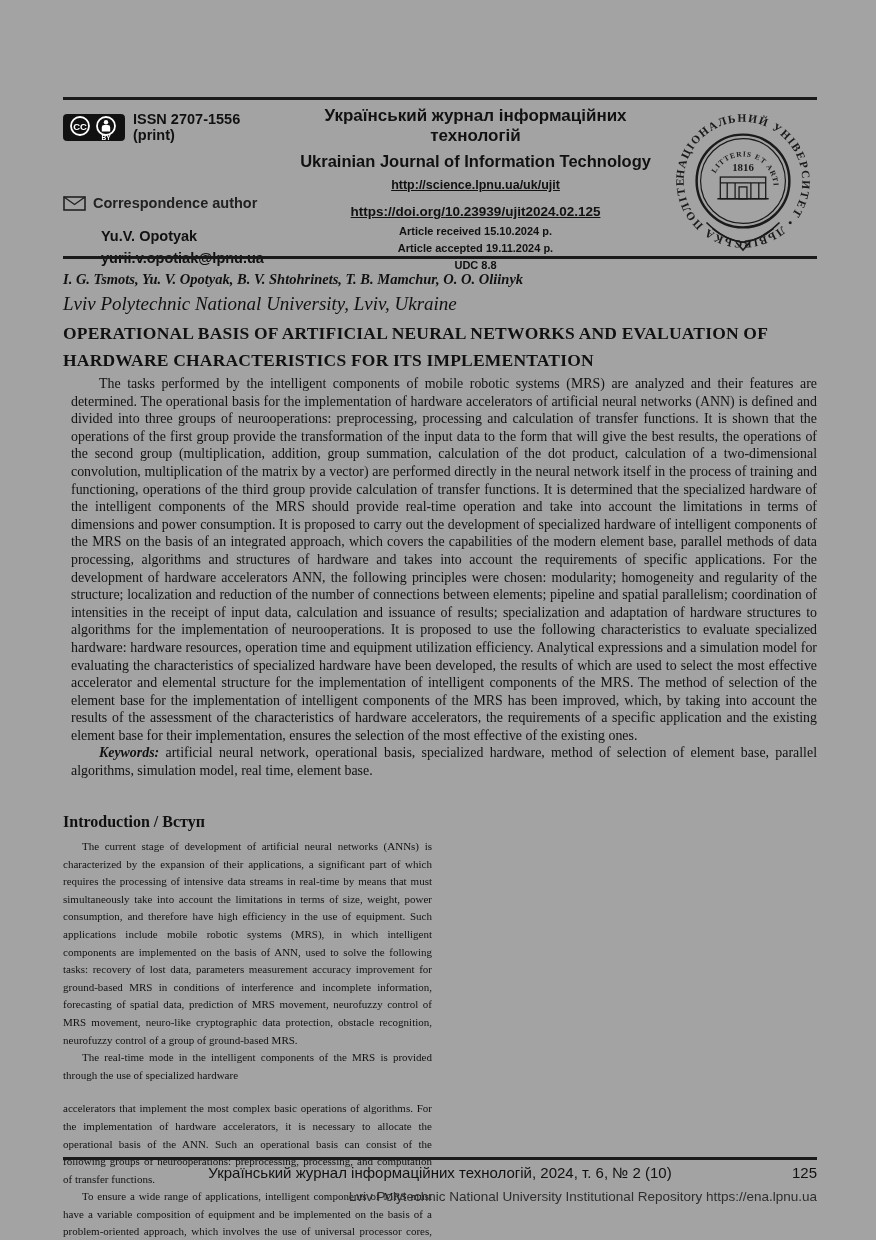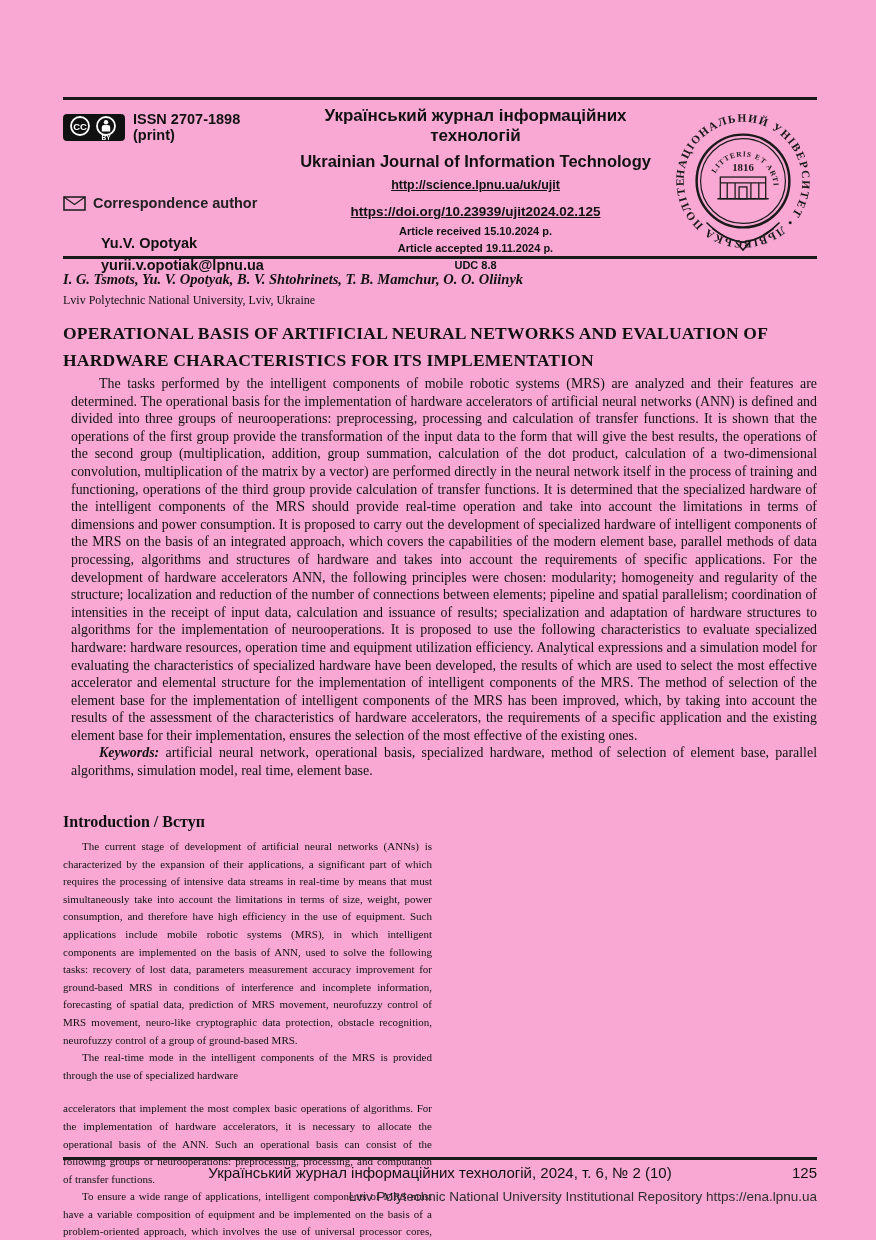--- a/index.html
+++ b/index.html
@@ -1,54 +1,54 @@
 <!DOCTYPE html>
 <html><head>
 <meta charset="utf-8">
 <style>
   * { margin: 0; padding: 0; box-sizing: border-box; }
   html, body { background: #fff; }
   body { font-family: "Liberation Serif", serif; color: #111; }
   .page {
     position: relative;
     width: 876px; height: 1240px;
-    margin: 0 auto; background: #f9a8d4; overflow: hidden;
+    margin: 0 auto; background: #a3a3a3; overflow: hidden;
   }
   .content { position: absolute; left: 63px; width: 754px; top: 0; }
 
   .rule { background: #1a1a1a; height: 3px; width: 100%; }
   .top-rule { position: absolute; top: 97px; }
   .header-rule { position: absolute; top: 256px; }
 
   
   .journal-header {
     position: absolute; top: 106px; width: 100%;
     display: flex; justify-content: space-between;
     font-family: "Liberation Sans", sans-serif;
   }
   .col-left { width: 222px; padding-top: 5px; }
   .issn-row { display: flex; align-items: center; gap: 8px; font-weight: bold; font-size: 14.5px; }
   .correspondence { margin-top: 52px; font-size: 14.5px; }
   .corr-row { display: flex; align-items: center; gap: 7px; font-weight: bold; color: #222; }
-  .corr-name { margin: 24px 0 0 38px; font-weight: bold; }
+  .corr-name { margin: 17px 0 0 38px; font-weight: bold; }
   .corr-email { margin: 6px 0 0 38px; font-weight: bold; }
 
   .col-center { width: 392px; text-align: center; }
   .jt-uk { font-size: 17px; font-weight: bold; }
   .jt-en { font-size: 16.5px; font-weight: bold; margin-top: 6px; }
   .jlink { display: inline-block; font-size: 12.5px; font-weight: bold; color: #111;
            text-decoration: underline; margin-top: 7px; cursor: pointer; }
   .jlink.doi { font-size: 13.5px; margin-top: 11px; }
   .hmeta { font-size: 11px; font-weight: bold; margin-top: 5px; }
 
   .col-right { width: 150px; display: flex; justify-content: center; }
 
   
   .authors { position: absolute; top: 271px; font-weight: bold; font-style: italic; font-size: 14.5px; }
-  .affiliation { position: absolute; top: 293px; font-size: 12px; }
+  .affiliation { position: absolute; top: 293px; font-style: italic; font-size: 19px; }
   .title { position: absolute; top: 320px; width: 720px;
            font-weight: bold; font-size: 17.5px; line-height: 27px; letter-spacing: 0.2px; }
 
   
   .abstract-block { position: absolute; top: 375px; left: 8px; width: 746px; }
   .abstract-block p {
     font-size: 13.9px; line-height: 17.6px; text-align: justify; text-indent: 28px;
   }
   .kw-label { font-weight: bold; font-style: italic; }
 
@@ -85,21 +85,21 @@
             <svg width="62" height="27" viewBox="0 0 62 27">
               <rect x="0.5" y="0.5" width="61" height="26" rx="3" fill="#111" stroke="#111"></rect>
               <circle cx="17" cy="12" r="9" fill="none" stroke="#fff" stroke-width="1.8"></circle>
               <text x="17" y="15.5" text-anchor="middle" font-family="Liberation Sans, sans-serif" font-size="9.5" font-weight="bold" fill="#fff">CC</text>
               <circle cx="43" cy="12" r="9" fill="none" stroke="#fff" stroke-width="1.8"></circle>
               <circle cx="43" cy="8.3" r="2.2" fill="#fff"></circle>
               <path d="M38.8 17.5 v-4.2 a2.4 2.4 0 0 1 2.4-2.4 h3.6 a2.4 2.4 0 0 1 2.4 2.4 v4.2 z" fill="#fff"></path>
               <text x="43" y="25.5" text-anchor="middle" font-family="Liberation Sans, sans-serif" font-size="6.5" font-weight="bold" fill="#fff">BY</text>
             </svg>
           </span>
-          <span>ISSN 2707-1898 (print)</span>
+          <span>ISSN 2707-1556 (print)</span>
         </div>
 
         <div class="correspondence">
           <div class="corr-row">
             <span>
               <svg width="23" height="15" viewBox="0 0 23 15">
                 <rect x="1" y="1" width="21" height="13" fill="none" stroke="#222" stroke-width="1.6"></rect>
                 <path d="M1 1 L11.5 8.5 L22 1" fill="none" stroke="#222" stroke-width="1.4"></path>
               </svg>
             </span>

